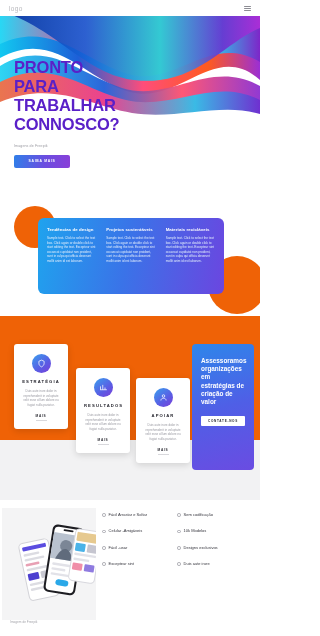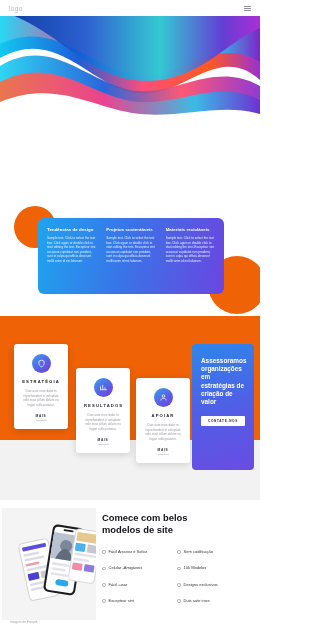--- a/index.html
+++ b/index.html
@@ -179,20 +179,28 @@
         <path d="M0,0 H260 V70 C215,30 180,95 130,82 C85,70 55,18 0,48 Z" fill="url(#w1)"></path>
         <path d="M0,0 H260 V52 C210,22 175,78 128,64 C82,50 52,10 0,34 Z" fill="url(#w2)" opacity=".92"></path>
         <path d="M10,4 C70,28 95,78 160,70 C205,64 230,30 260,18 L260,0 L10,0 Z" fill="url(#w3)" opacity=".88"></path>
         <path d="M0,56 C48,28 78,64 122,78 C170,93 210,48 260,76 L260,108 L0,108 Z" fill="url(#w4)" opacity=".95"></path>
         <path d="M0,72 C50,46 84,80 126,90 C172,101 214,66 260,90 L260,108 L0,108 Z" fill="url(#w5)" opacity=".9"></path>
         <path d="M0,86 C52,62 88,92 130,100 C176,108 218,84 260,100 L260,108 L0,108 Z" fill="#ffffff" opacity=".0"></path>
         <path d="M0,92 C54,70 90,96 132,103 C178,110 220,92 260,104 L260,108 L0,108 Z" fill="#ffffff"></path>
       </svg>
     </div>
 
+    <div class="hero-body">
+      <h1 class="hero-title">PRONTO
+PARA
+TRABALHAR
+CONNOSCO?</h1>
+      <div class="hero-credit">Imagens de Freepik</div>
+      <div class="hero-btn">SAIBA MAIS</div>
+    </div>
   </div>
 
   <div class="header">
     <div class="logo">logo</div>
     <div class="burger">
         <i></i>
         <i></i>
         <i></i>
       </div>
   </div>
@@ -300,22 +308,20 @@
         <rect x="72" y="46" width="22" height="2.4" rx="1" fill="#e2e2e8"></rect>
         <rect x="72" y="51" width="16" height="2.4" rx="1" fill="#e2e2e8"></rect>
         <rect x="72" y="56" width="10" height="7" rx="1" fill="#f08ea8"></rect>
         <rect x="84" y="56" width="10" height="7" rx="1" fill="#8f7be0"></rect>
       </g>
     </svg>
   </div>
   <div class="mock-credit">Imagem de Freepik</div>
 
   <div class="bottom-content">
-    <h2 class="bottom-title">Comece com belos
-modelos de site</h2>
     <div class="feat-grid">
       <div class="feat">
         <span class="ring"></span>
         <span>Fácil Arrastar e Soltar</span>
       </div>
       <div class="feat">
         <span class="ring"></span>
         <span>Sem codificação</span>
       </div>
       <div class="feat">

